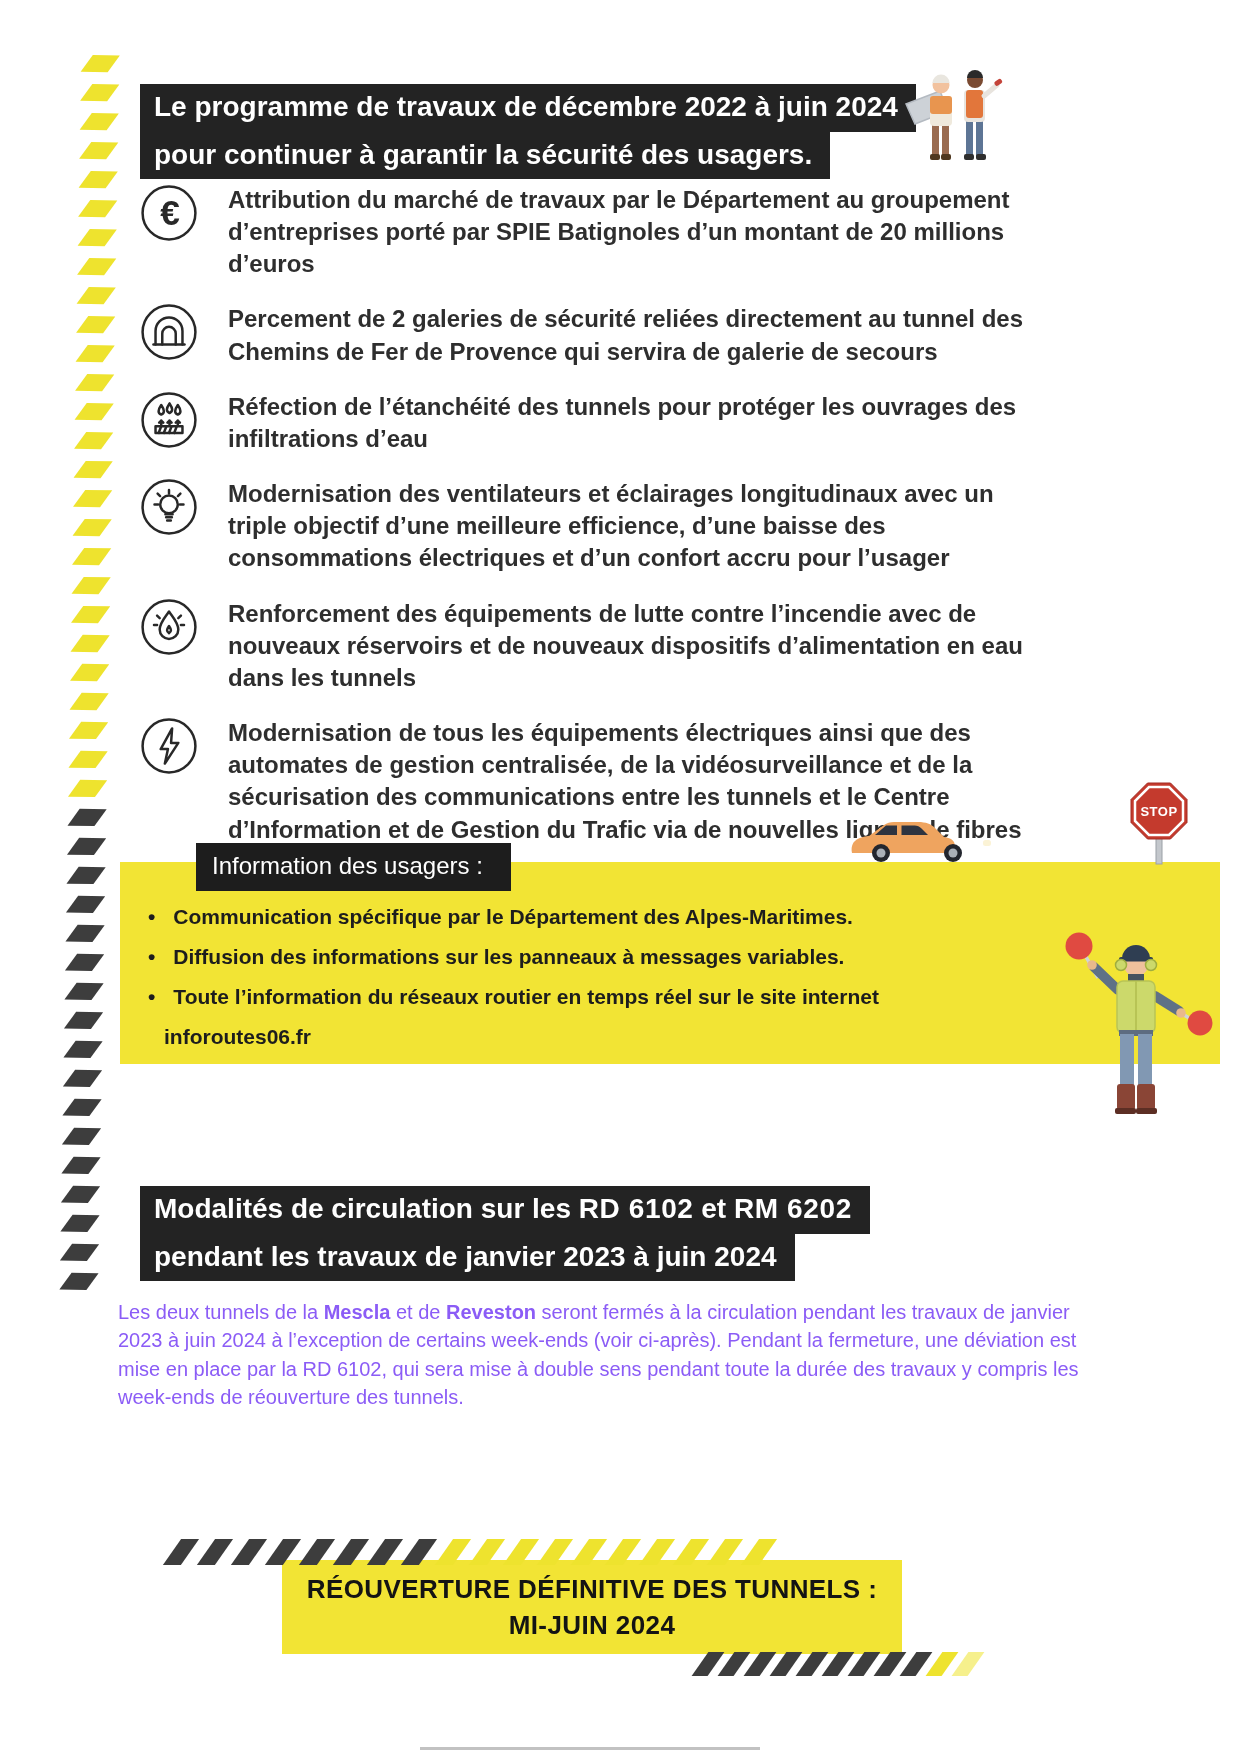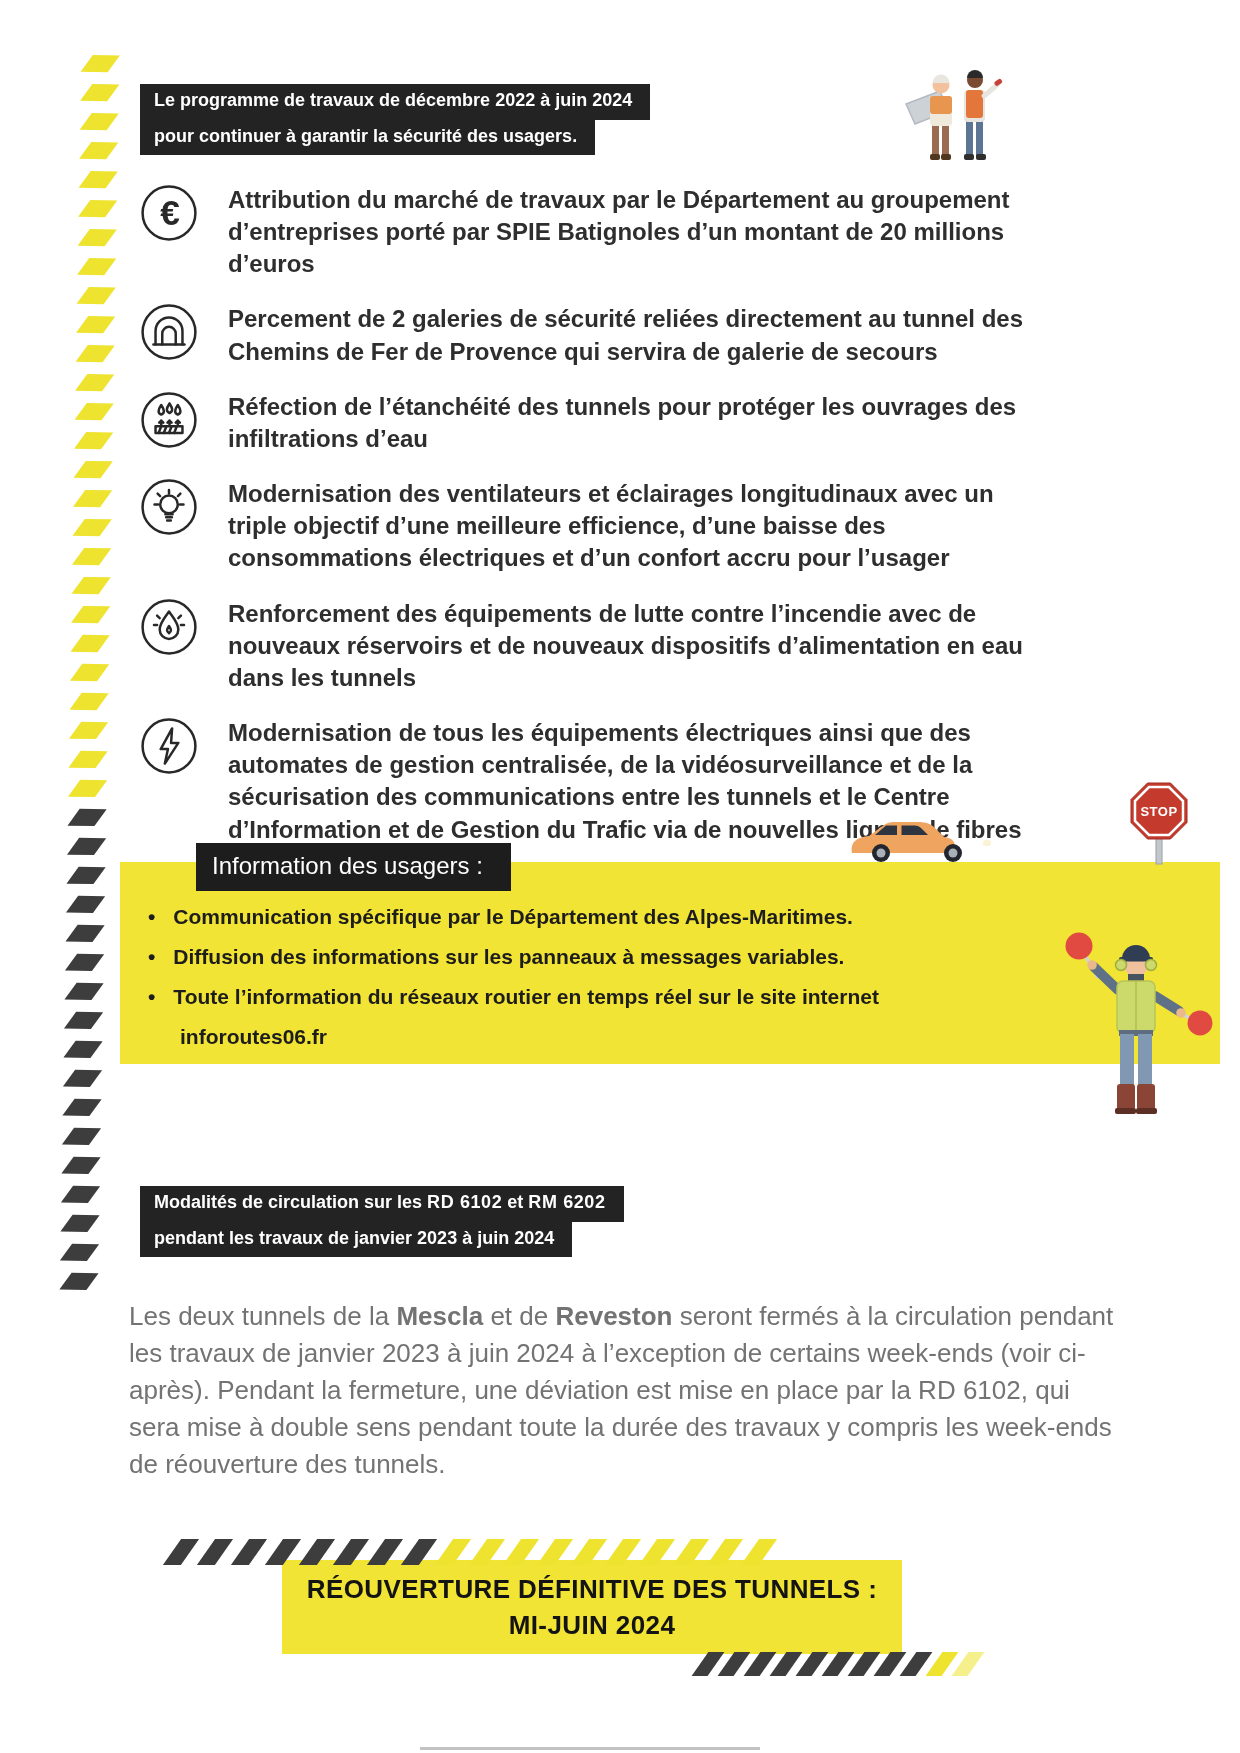--- a/index.html
+++ b/index.html
@@ -6,44 +6,44 @@
     --banner_bg:#232323; --highlight_yellow:#f2e434; --stripe_yellow:#eee32e;
     --stripe_dark:#3d3d3d; --text_dark:#2e2e2e; --stop_red:#c43a2d;
     --car_orange:#efa45f; --vest_green:#ccd96b; --disc_red:#e04a41;
   }
   html,body{margin:0;padding:0;background:#fff;}
   .page{position:relative;width:1240px;height:1753px;background:#ffffff;
         font-family:"Liberation Sans",sans-serif;overflow:hidden;}
 
   
   .black-banner{position:absolute;left:140px;display:flex;flex-direction:column;align-items:flex-start;z-index:2;}
-  .black-banner .bl{background:var(--banner_bg);color:#fff;font-weight:bold;font-size:18px;
+  .black-banner .bl{background:var(--banner_bg);color:#fff;font-weight:bold;font-size:28px;
         line-height:1.2;padding:6px 18px 8px 14px;white-space:nowrap;}
   #header-banner{top:84px;}
   #traffic-banner{top:1186px;}
   .roadnum{font-weight:bold;letter-spacing:.6px;}
 
   
   .work-list{position:absolute;left:140px;top:184px;width:905px;display:flex;flex-direction:column;gap:23px;z-index:1;}
   .work-item{display:flex;gap:30px;align-items:flex-start;}
   .work-icon{flex:0 0 58px;width:58px;height:58px;}
   .work-text{font-size:24px;font-weight:bold;color:var(--text_dark);line-height:1.34;max-width:845px;}
 
   
   .info-block{position:absolute;left:120px;top:862px;width:1100px;height:202px;background:var(--highlight_yellow);z-index:1;}
   .info-badge{position:absolute;left:196px;top:843px;background:#1d1d1d;color:#fff;
         font-size:24px;font-weight:normal;padding:9px 28px 11px 16px;z-index:4;white-space:nowrap;}
   .info-bullets{position:absolute;left:148px;top:905px;width:920px;z-index:3;}
   .bullet-row{display:flex;gap:18px;font-size:21px;font-weight:bold;color:#1d1d1d;margin-bottom:16px;line-height:1.15;}
   .bullet-dot{font-size:21px;line-height:1.15;}
-  .website{margin-left:32px;margin-top:12px;font-size:21px;font-weight:bold;color:#1d1d1d;}
+  .website{margin-left:16px;margin-top:12px;font-size:21px;font-weight:bold;color:#1d1d1d;}
 
   
   .closure-paragraph{position:absolute;left:118px;top:1298px;width:990px;
-        font-size:26px;line-height:1.42;color:#737373;z-index:1;margin-left:11px;}
+        font-size:20px;line-height:1.42;color:#8b5cf6;z-index:1;}
   .closure-paragraph b{font-weight:bold;}
 
   
   .reopening{position:absolute;left:282px;top:1560px;width:620px;height:94px;background:var(--highlight_yellow);
         display:flex;flex-direction:column;justify-content:center;align-items:center;gap:5px;
         font-weight:bold;font-size:26px;color:#141414;letter-spacing:.4px;z-index:1;text-align:center;}
 
   
   .slash{background:var(--stripe_dark);}
   .slash.yellow{background:var(--stripe_yellow);}

